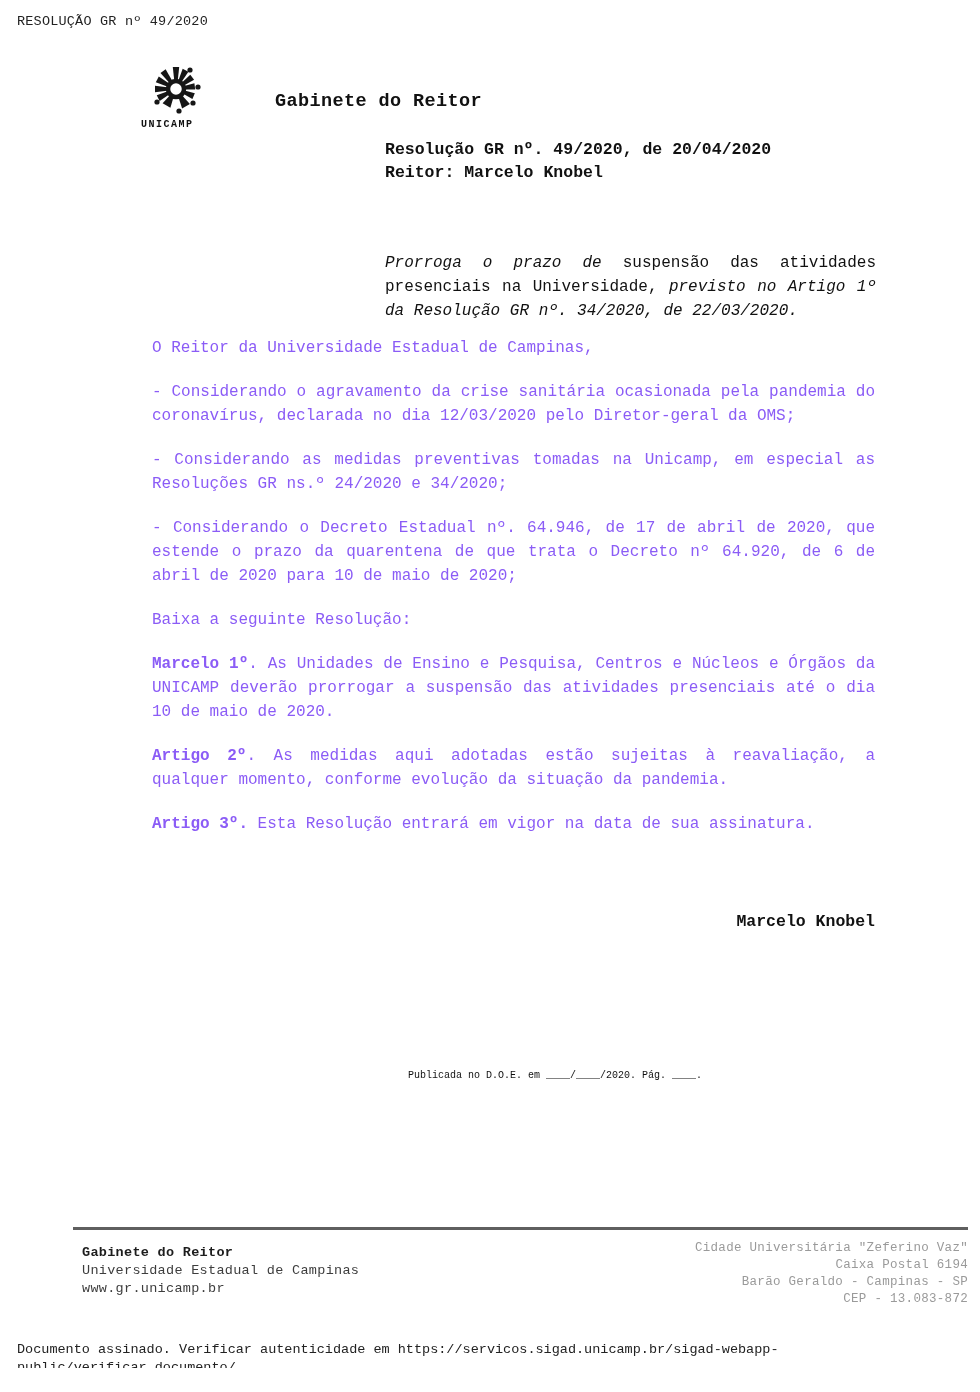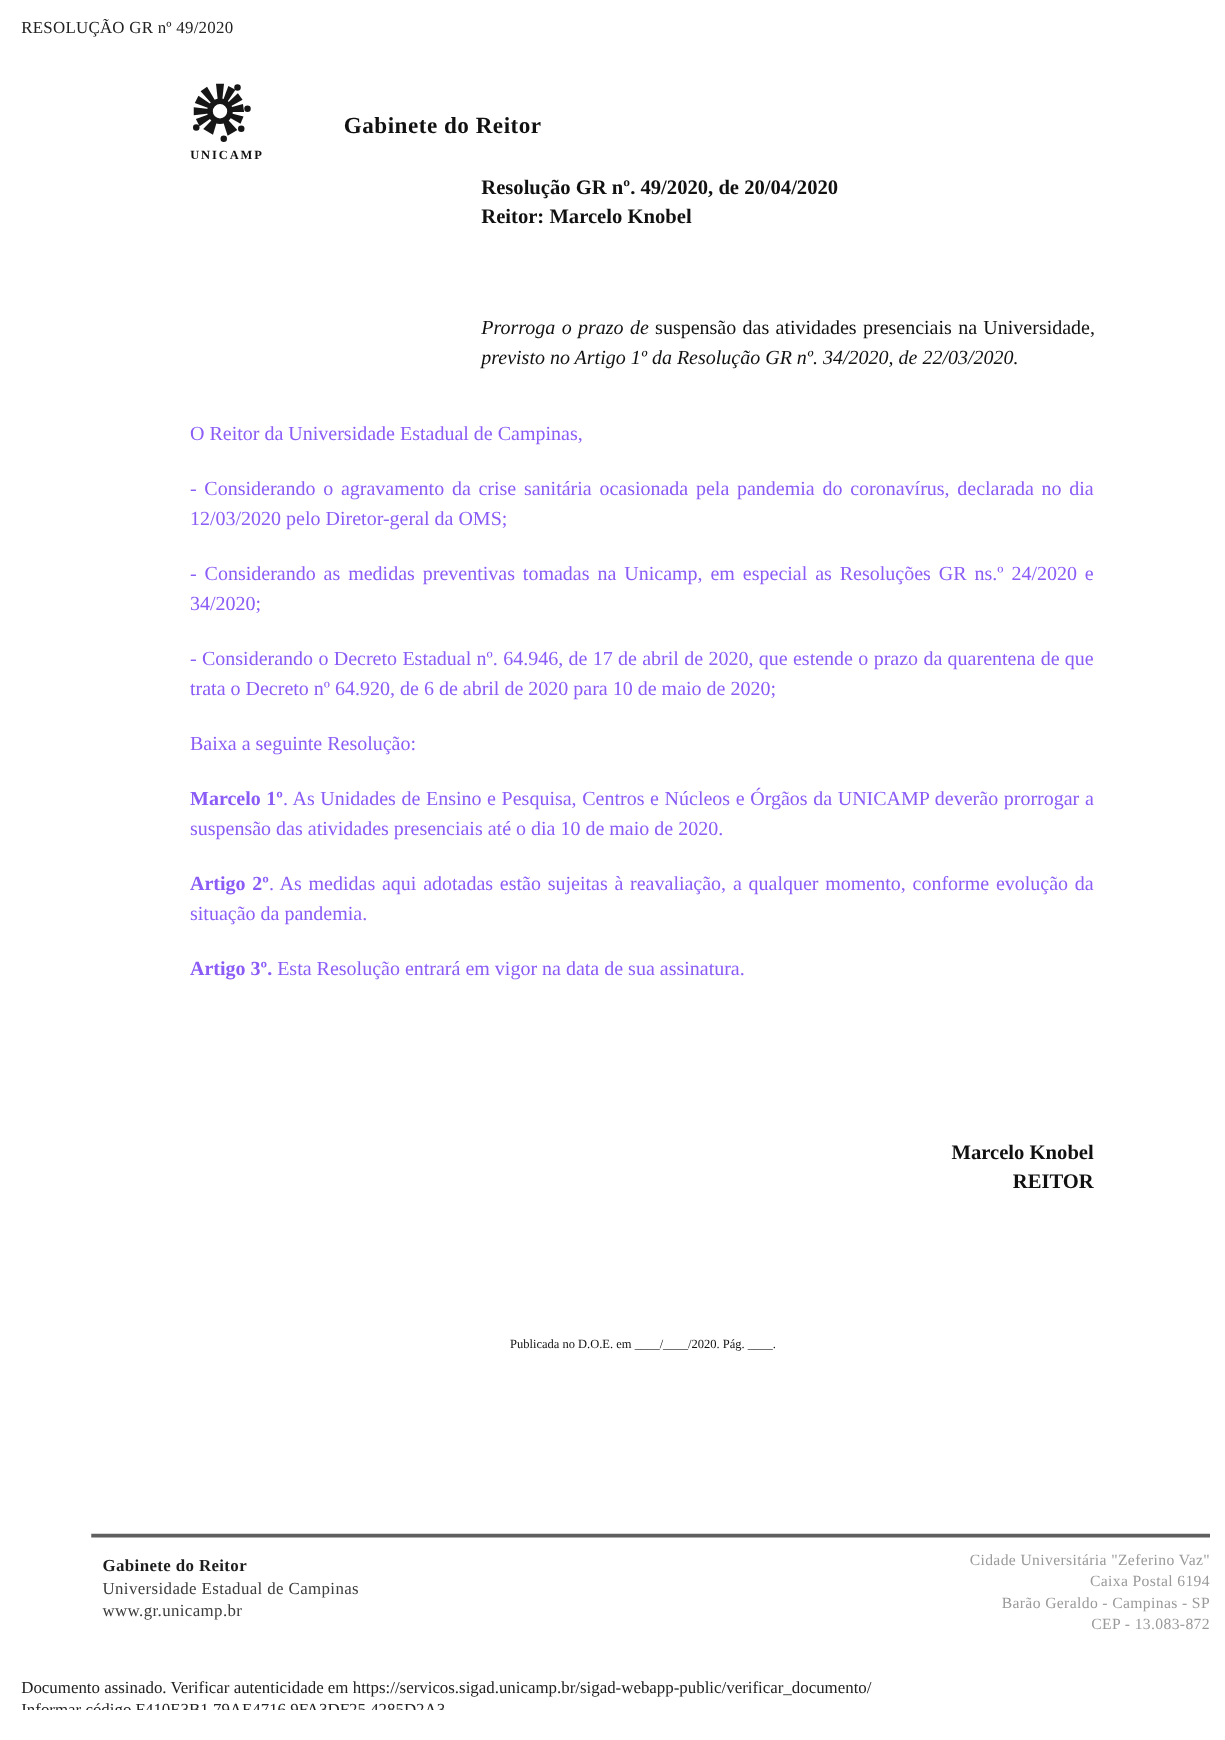--- a/index.html
+++ b/index.html
@@ -2,36 +2,36 @@
 <html lang="pt"><head>
 <meta charset="utf-8">
 <style>
   * { margin: 0; padding: 0; box-sizing: border-box; }
   html, body { background: #ffffff; }
   .page {
     position: relative;
     width: 980px;
     height: 1368px;
     background: #ffffff;
-    font-family: Liberation Serif, serif;
+    font-family: Liberation Mono, monospace;
     color: #1a1a1a;
     overflow: hidden;
   }
   .doc-ref {
     position: absolute;
     left: 17px; top: 14px;
     font-size: 13.5px;
     color: #222;
     letter-spacing: 0.2px;
   }
   .logo-block {
     position: absolute;
     left: 141px; top: 64px;
     width: 70px;
-    text-align: right;
+    text-align: left;
   }
   .logo-block svg { display: block; margin: 0 auto; }
   .logo-label {
     font-size: 10px;
     font-weight: bold;
     letter-spacing: 1.5px;
     color: #111;
     margin-top: 1px;
   }
   .office-title {
@@ -195,21 +195,20 @@
     <p>- Considerando as medidas preventivas tomadas na Unicamp, em especial as Resoluções GR ns.º 24/2020 e 34/2020;</p>
     <p>- Considerando o Decreto Estadual nº. 64.946, de 17 de abril de 2020, que estende o prazo da quarentena de que trata o Decreto nº 64.920, de 6 de abril de 2020 para 10 de maio de 2020;</p>
     <p>Baixa a seguinte Resolução:</p>
     <p><b>Marcelo 1º</b><span>. As Unidades de Ensino e Pesquisa, Centros e Núcleos e Órgãos da UNICAMP deverão prorrogar a suspensão das atividades presenciais até o dia 10 de maio de 2020.</span></p>
     <p><b>Artigo 2º</b><span>. As medidas aqui adotadas estão sujeitas à reavaliação, a qualquer momento, conforme evolução da situação da pandemia.</span></p>
     <p><b>Artigo 3º.</b><span>  Esta Resolução entrará em vigor na data de sua assinatura.</span></p>
   </div>
 
   <div class="sig-block">
     <div>Marcelo Knobel</div>
-    <div>REITOR</div>
   </div>
 
   <div class="pub-line">Publicada no D.O.E. em ____/____/2020. Pág. ____.</div>
 
   <div class="footer-rule"></div>
 
   <div class="footer-left">
     <div class="fl-office">Gabinete do Reitor</div>
     <div>Universidade Estadual de Campinas</div>
     <div>www.gr.unicamp.br</div>

